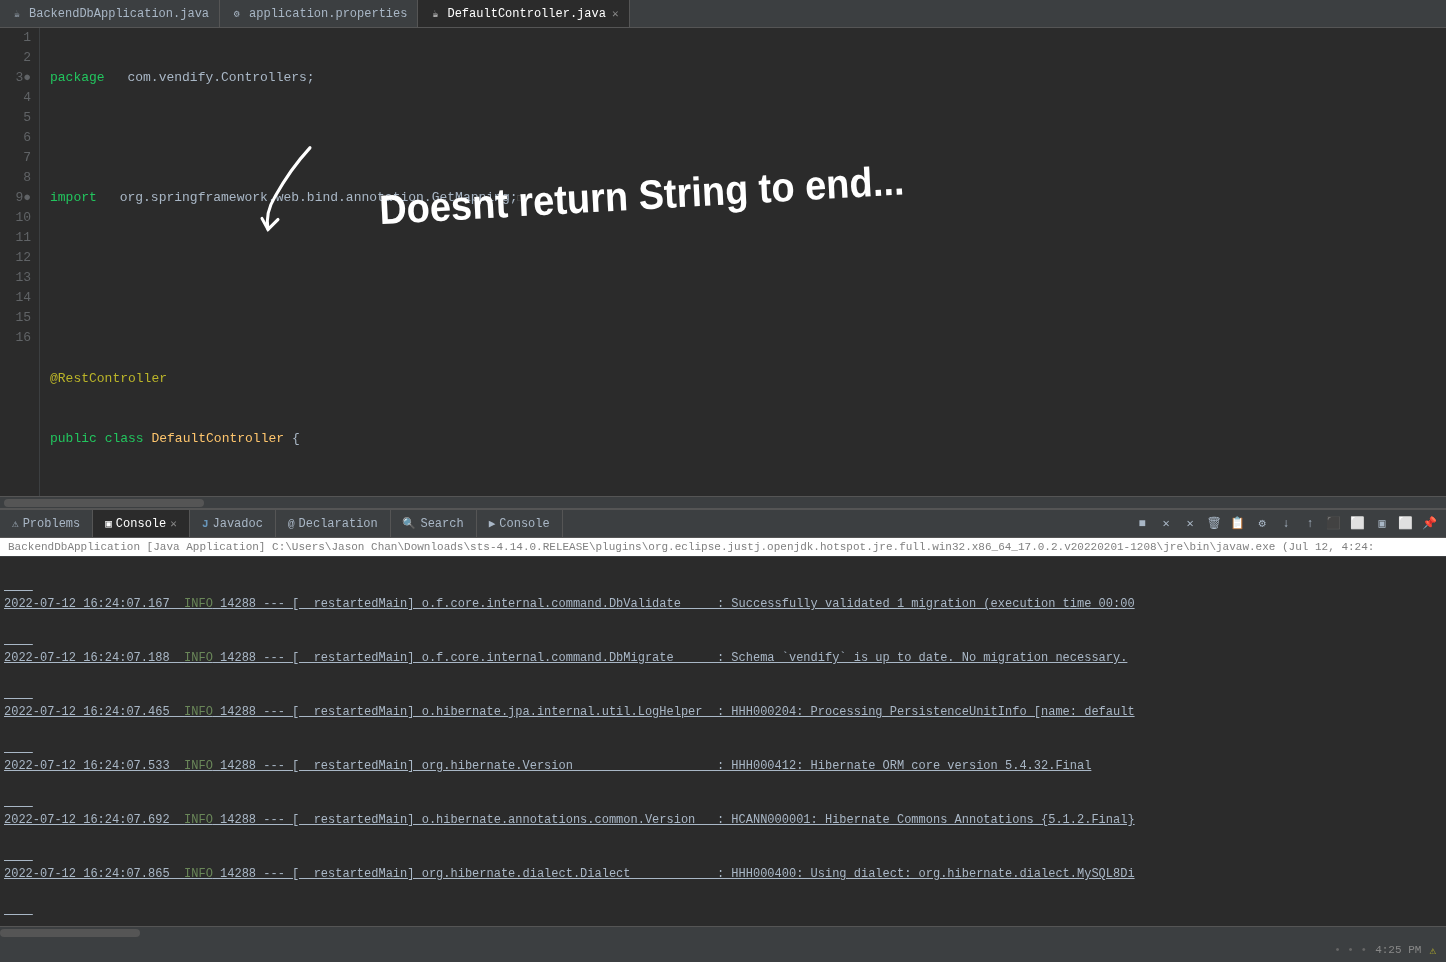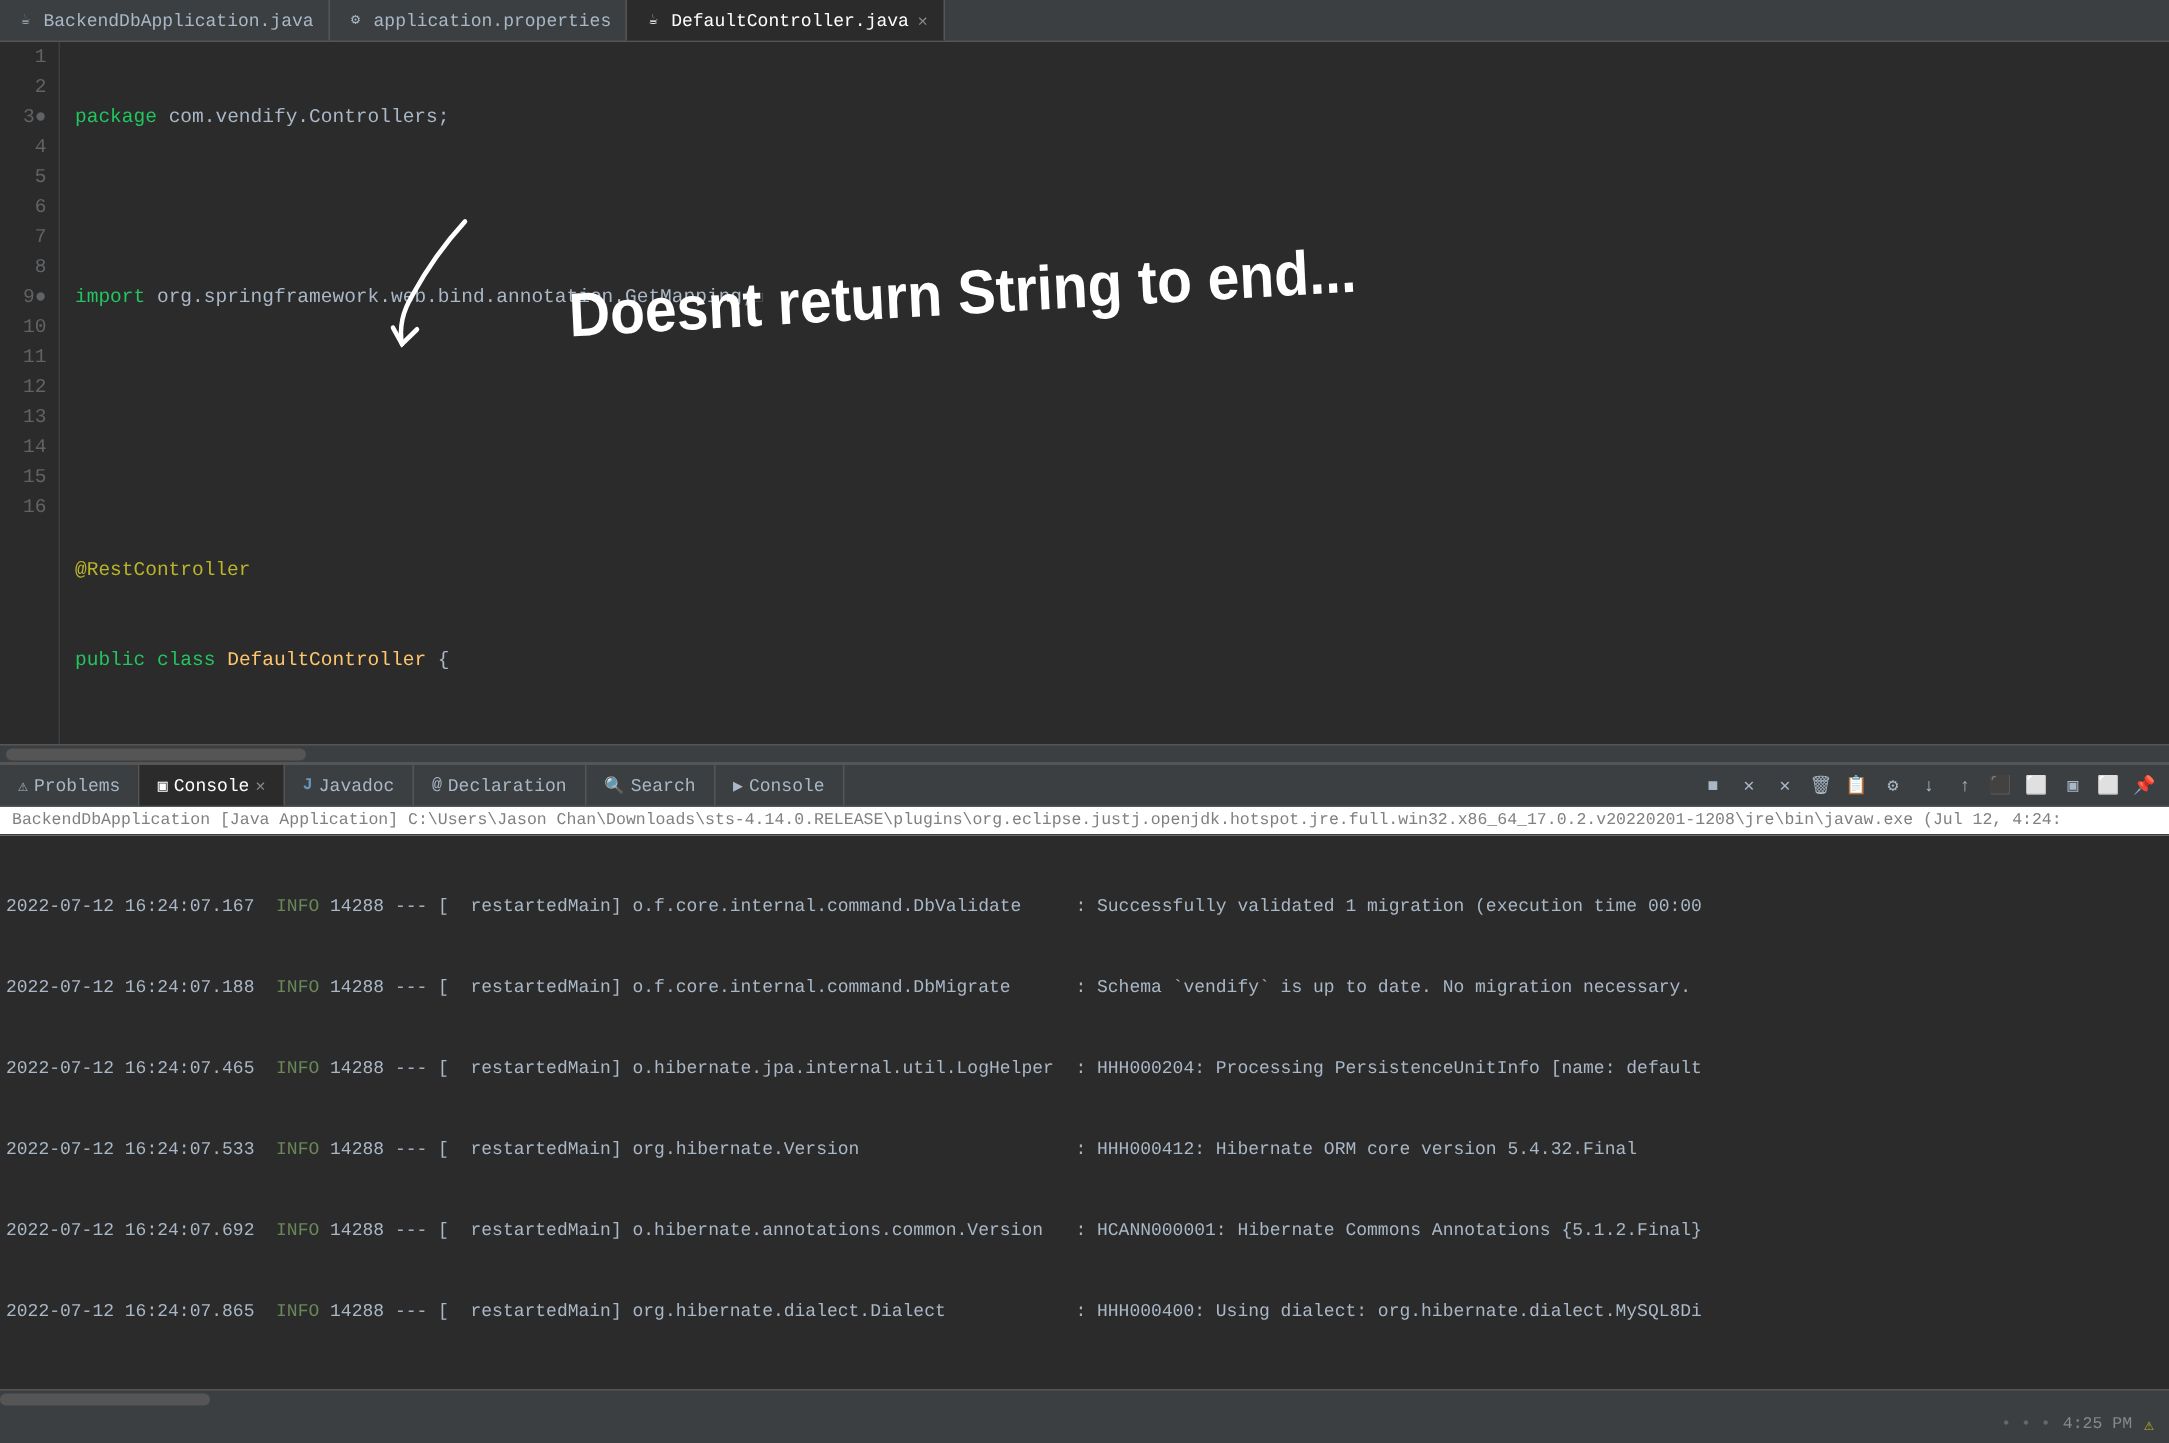--- a/index.html
+++ b/index.html
@@ -95,21 +95,21 @@
       position: relative;
     }
     .code-line {
       display: block;
       line-height: 20px;
     }
     
     .kw { color: #22c55e; font-weight: normal; }
     .cls { color: #ffc66d; }
     .ann { color: #bbb529; }
-    .pkg { color: #a9b7c6; }
+    .pkg { color: #a9b7c6; margin-left: 15px; }
 
     
     .bottom-panel {
       height: 430px;
       background: #2b2b2b;
       display: flex;
       flex-direction: column;
       border-top: 2px solid #555;
       flex-shrink: 0;
     }
@@ -184,20 +184,21 @@
     
     .console-output {
       flex: 1;
       overflow-y: auto;
       overflow-x: auto;
       padding: 2px 4px;
       font-size: 12px;
       line-height: 18px;
       white-space: pre;
       color: #a9b7c6;
+      text-decoration: underline;
     }
     .console-line {
       display: block;
       line-height: 18px;
     }
     .info-col { color: #6a8759; }
 
     
     .status-bar {
       background: #3c3f41;

